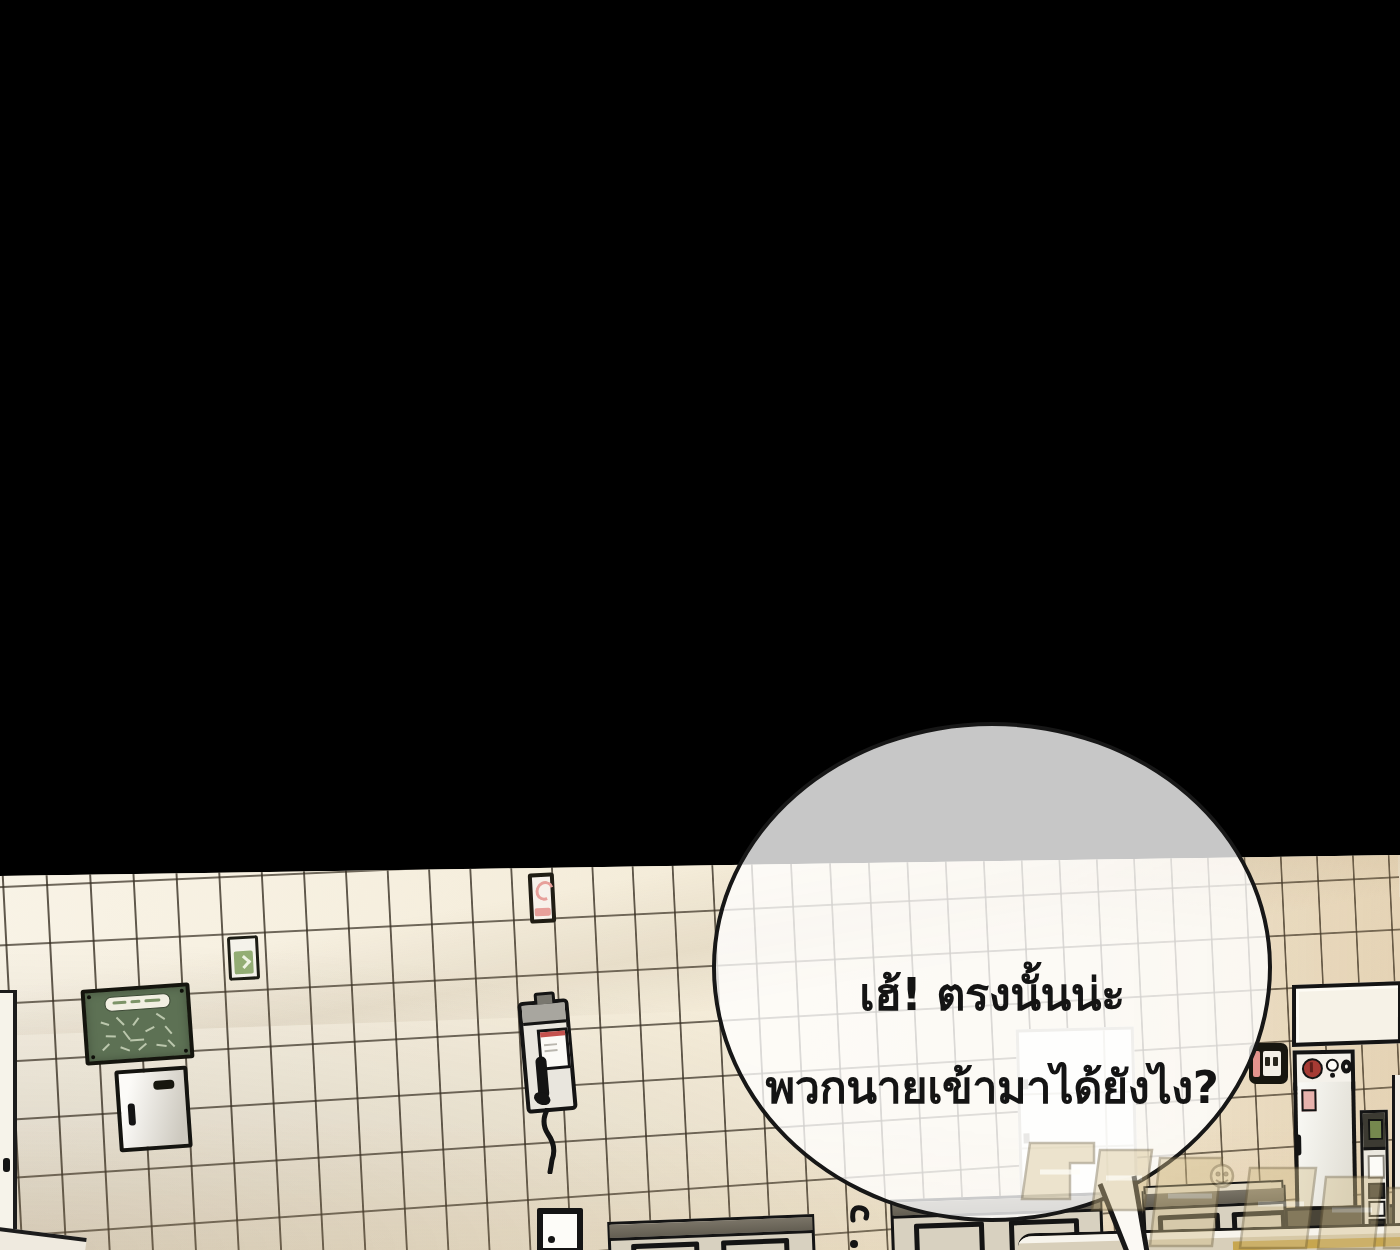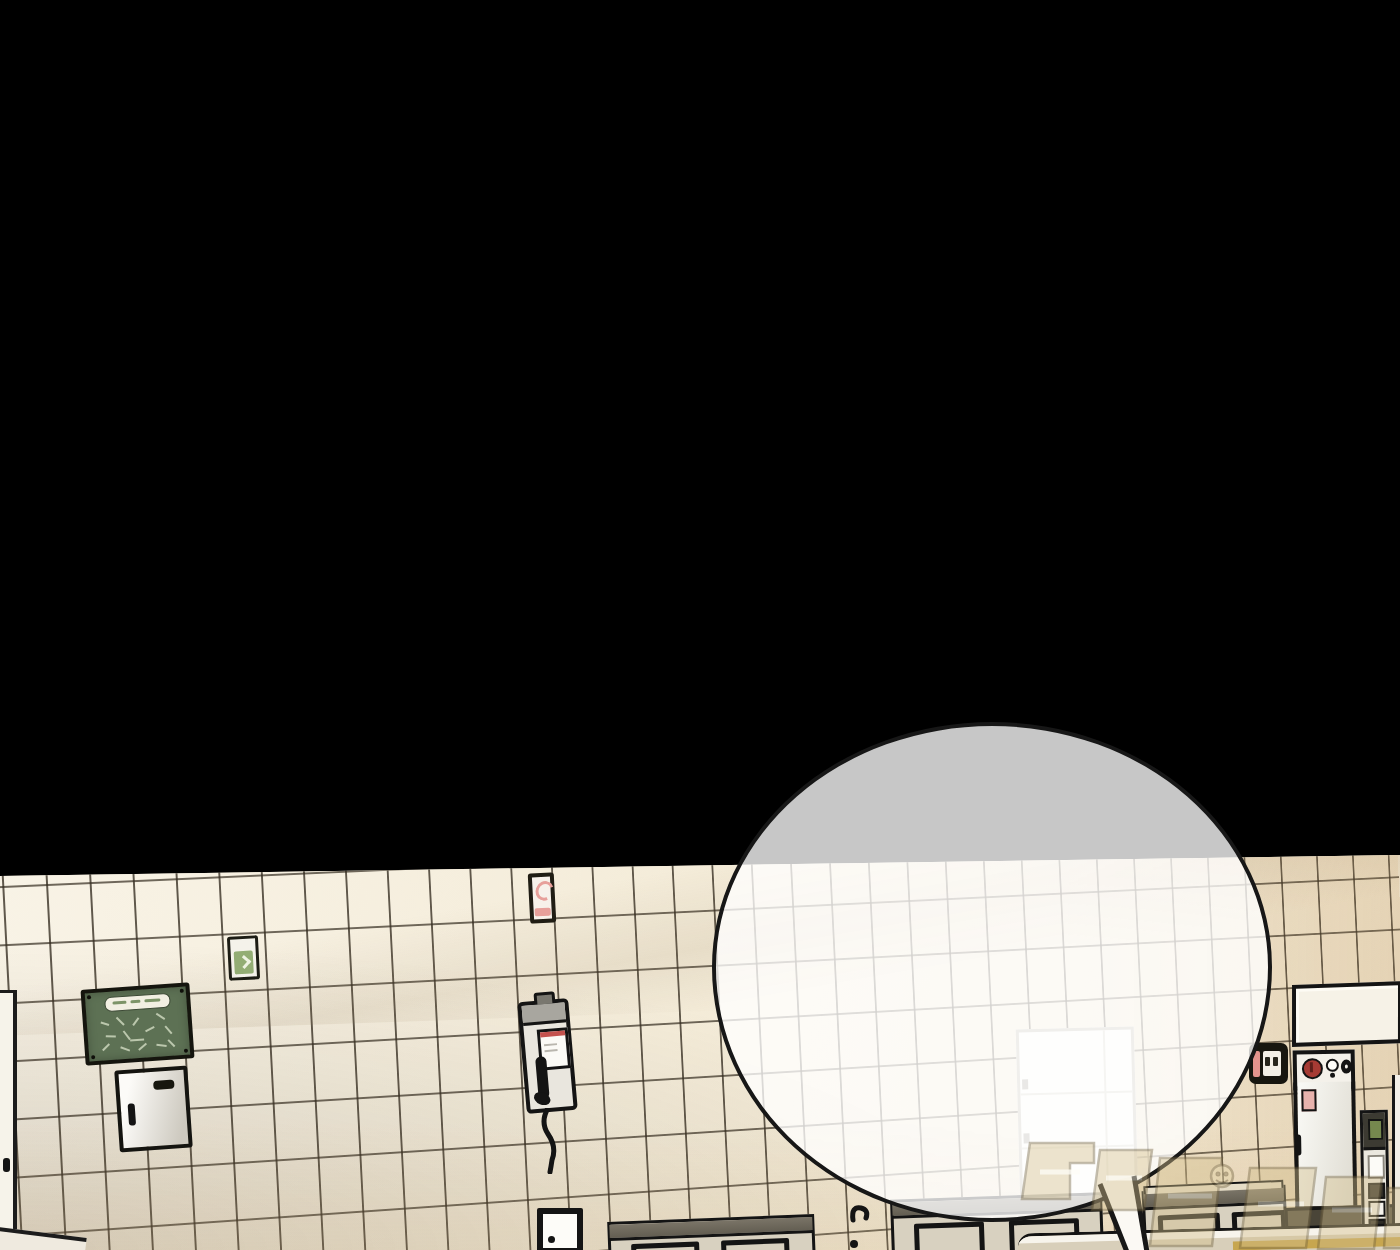--- a/index.html
+++ b/index.html
@@ -289,20 +289,24 @@
     </div>
     <div class="obj cornermark"></div>
   </div>
 
   <div class="bubble"></div>
   <svg class="tailsvg" width="1400" height="1250" viewBox="0 0 1400 1250">
     <polygon points="1100,1184 1134,1176 1147,1252 1126,1252" fill="#fbf9f4"></polygon>
     <path d="M1100 1184 L1127 1252" stroke="#171717" stroke-width="5" fill="none"></path>
     <path d="M1134 1176 L1147 1252" stroke="#171717" stroke-width="5" fill="none"></path>
   </svg>
+  <div class="btext">
+    <div>เฮ้! ตรงนั้นน่ะ</div>
+    <div>พวกนายเข้ามาได้ยังไง?</div>
+  </div>
 
   <svg class="wm" width="1400" height="1250" viewBox="0 0 1400 1250">
     <g fill="rgba(210,190,140,0.85)" stroke="rgba(110,95,60,0.8)" stroke-width="2.5">
       <path d="M1030 1143 h64 v20 h-24 v36 h-48 z"></path>
       <path d="M1100 1150 h52 l-8 60 h-52 z"></path>
       <path d="M1160 1158 h62 l-10 88 h-62 z"></path>
       <path d="M1250 1168 h66 l-10 80 h-66 z"></path>
       <path d="M1326 1177 h56 l-8 72 h-56 z"></path>
       <path d="M1388 1188 h22 l-4 60 h-22 z"></path>
       <circle cx="1222" cy="1176" r="11" fill="rgba(225,210,165,0.9)"></circle>

